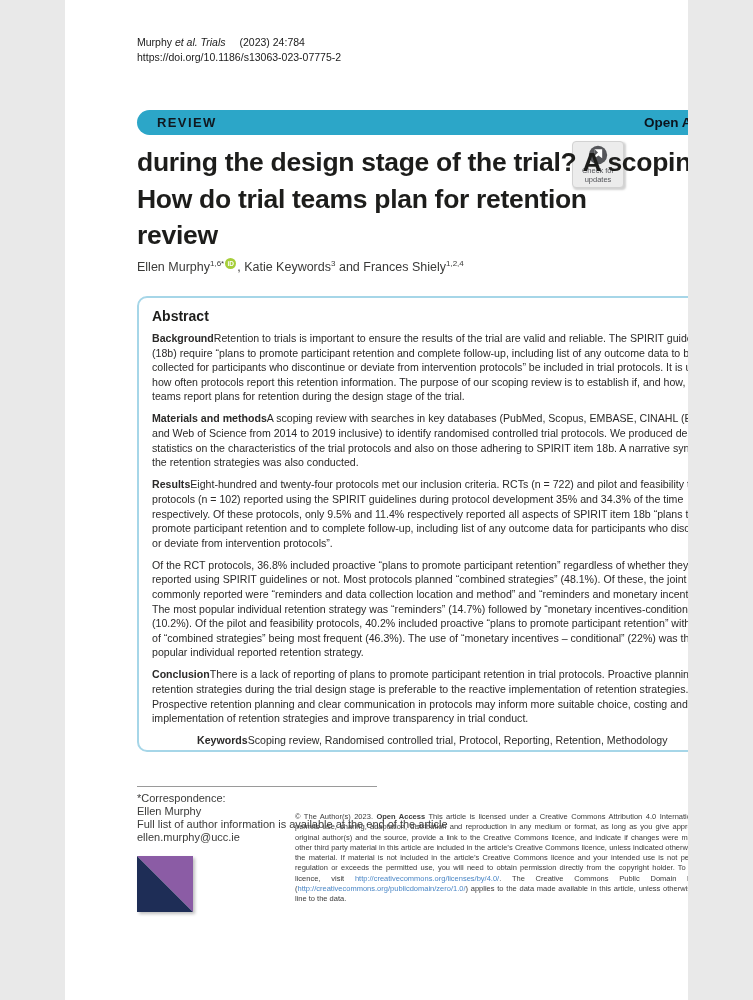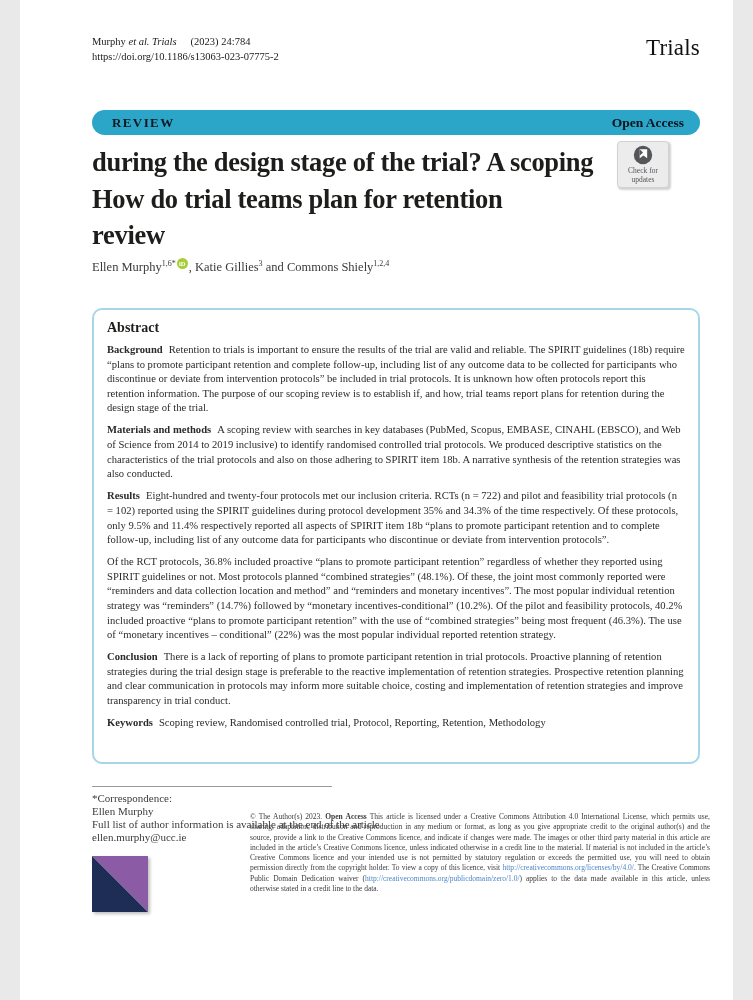--- a/index.html
+++ b/index.html
@@ -1,19 +1,19 @@
 <!DOCTYPE html>
 <html><head>
 <meta charset="utf-8">
 <style>
   html,body { margin:0; padding:0; background:#e9e9e9; }
   .page {
-    position:relative; width:713px; height:1000px; margin:0 auto;
+    position:relative; width:623px; height:1000px; margin:0 auto;
     background:#ffffff; overflow:hidden;
-    font-family:Liberation Serif, serif; color:#2b2a29;
+    font-family:Liberation Sans, sans-serif; color:#2b2a29;
   }
   
   .masthead { position:absolute; left:72px; top:35px; width:608px; display:flex; justify-content:space-between; align-items:flex-start; }
   .cite { font-size:10.5px; line-height:14.5px; color:#1a1a1a; }
   .cite i { font-style:italic; }
   .cite-ref { margin-left:14px; }
   .cite-doi { color:#1a1a1a; }
   .journal-name { font-size:23px; color:#111; letter-spacing:0.2px; }
   
   .banner {
@@ -36,27 +36,27 @@
   .title div { white-space:nowrap; }
   .authors { position:absolute; left:72px; top:258px; font-size:12.5px; color:#3a3a38; }
   .authors sup { font-size:8px; }
   .orcid {
     display:inline-block; width:11px; height:11px; border-radius:50%;
     background:#a6ce39; color:#fff; font-size:6.5px; font-weight:700;
     text-align:center; line-height:11px; vertical-align:super; margin:0 1px; cursor:pointer;
   }
   
   .abstract-box {
-    position:absolute; left:72px; top:308px; width:608px; height:456px; box-sizing:border-box;
+    position:absolute; left:72px; top:296px; width:608px; height:456px; box-sizing:border-box;
     border:2px solid #a6d6e8; border-radius:10px; padding:10px 13px 8px;
   }
   .abstract-box h2 { margin:0 0 7px; font-size:14px; color:#1d1d1b; }
   .abstract-box p { margin:0 0 7.5px; font-size:10.6px; line-height:14.6px; color:#2b2a29; }
-  .abstract-box p.last { margin-bottom:0; }
-  .sec-label { font-weight:700; padding-right:6px; }
+  .abstract-box p.last { margin-bottom:0;margin-left:45px; }
+  .sec-label { font-weight:700; padding-right:0; }
   .sec-label:empty { padding-right:0; }
   
   .footnote-rule { position:absolute; left:72px; top:786px; width:240px; border-top:1.8px solid #9a9a9a; }
   .footnote { position:absolute; left:72px; top:792px; font-size:11px; line-height:13px; color:#3b3b3a; }
   
   .bmc-logo { position:absolute; left:72px; top:856px; display:flex; align-items:center; cursor:default; }
   .bmc-square { width:56px; height:56px; box-shadow:2px 2px 3px rgba(0,0,0,0.25); }
   .bmc-word { font-size:45px; font-weight:700; letter-spacing:-2px; color:#1e2d56; margin-left:8px; line-height:56px; }
   .license {
     position:absolute; left:230px; top:812px; width:460px; margin:0;
@@ -95,21 +95,21 @@
     <div>updates</div>
   </div>
 
   <h1 class="title">
     <div>during the design stage of the trial? A scoping</div>
     <div>How do trial teams plan for retention</div>
     <div>review</div>
   </h1>
 
   <div class="authors">
-    <span>Ellen Murphy</span><sup>1,6*</sup><span class="orcid">iD</span><span>, </span><span>Katie Gillies</span><sup>3</sup><span> and </span><span>Commons Shiely</span><sup>1,2,4</sup>
+    <span>Ellen Murphy</span><sup>1,6*</sup><span class="orcid">iD</span><span>, </span><span>Katie Keywords</span><sup>3</sup><span> and </span><span>Frances Shiely</span><sup>1,2,4</sup>
   </div>
 
   <div class="abstract-box">
     <h2>Abstract</h2>
     <p><span class="sec-label">Background</span><span>Retention to trials is important to ensure the results of the trial are valid and reliable. The SPIRIT guidelines (18b) require “plans to promote participant retention and complete follow-up, including list of any outcome data to be collected for participants who discontinue or deviate from intervention protocols” be included in trial protocols. It is unknown how often protocols report this retention information. The purpose of our scoping review is to establish if, and how, trial teams report plans for retention during the design stage of the trial.</span></p>
     <p><span class="sec-label">Materials and methods</span><span>A scoping review with searches in key databases (PubMed, Scopus, EMBASE, CINAHL (EBSCO), and Web of Science from 2014 to 2019 inclusive) to identify randomised controlled trial protocols. We produced descriptive statistics on the characteristics of the trial protocols and also on those adhering to SPIRIT item 18b. A narrative synthesis of the retention strategies was also conducted.</span></p>
     <p><span class="sec-label">Results</span><span>Eight-hundred and twenty-four protocols met our inclusion criteria. RCTs (n = 722) and pilot and feasibility trial protocols (n = 102) reported using the SPIRIT guidelines during protocol development 35% and 34.3% of the time respectively. Of these protocols, only 9.5% and 11.4% respectively reported all aspects of SPIRIT item 18b “plans to promote participant retention and to complete follow-up, including list of any outcome data for participants who discontinue or deviate from intervention protocols”.</span></p>
     <p><span class="sec-label"></span><span>Of the RCT protocols, 36.8% included proactive “plans to promote participant retention” regardless of whether they reported using SPIRIT guidelines or not. Most protocols planned “combined strategies” (48.1%). Of these, the joint most commonly reported were “reminders and data collection location and method” and “reminders and monetary incentives”. The most popular individual retention strategy was “reminders” (14.7%) followed by “monetary incentives-conditional” (10.2%). Of the pilot and feasibility protocols, 40.2% included proactive “plans to promote participant retention” with the use of “combined strategies” being most frequent (46.3%). The use of “monetary incentives – conditional” (22%) was the most popular individual reported retention strategy.</span></p>
     <p><span class="sec-label">Conclusion</span><span>There is a lack of reporting of plans to promote participant retention in trial protocols. Proactive planning of retention strategies during the trial design stage is preferable to the reactive implementation of retention strategies. Prospective retention planning and clear communication in protocols may inform more suitable choice, costing and implementation of retention strategies and improve transparency in trial conduct.</span></p>
     <p class="last"><span class="sec-label">Keywords</span><span>Scoping review, Randomised controlled trial, Protocol, Reporting, Retention, Methodology</span></p>

